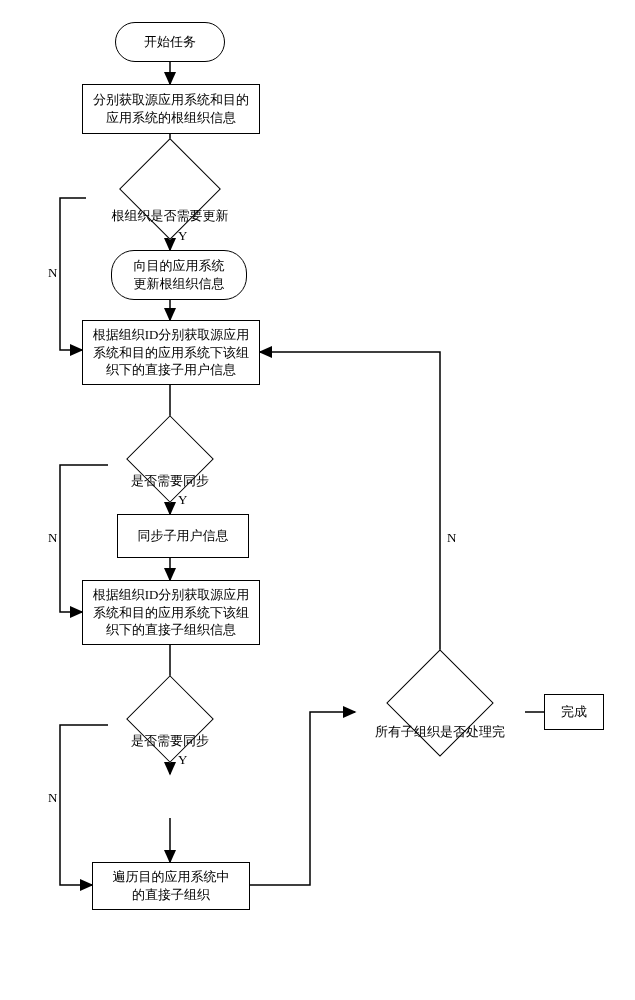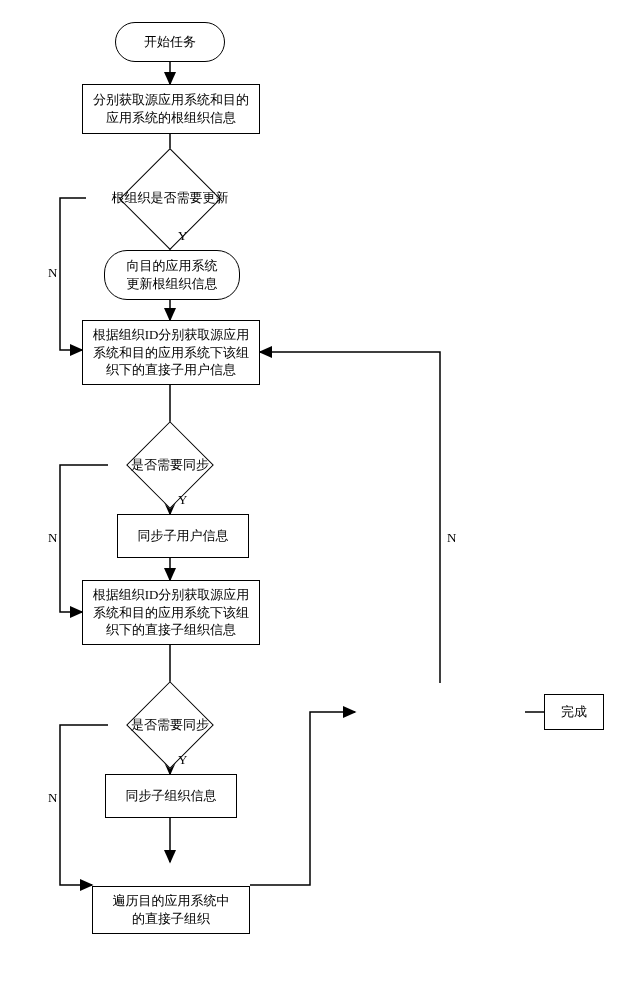--- a/index.html
+++ b/index.html
@@ -25,21 +25,21 @@
     justify-content: center;
     text-align: center;
     padding: 4px 6px;
     line-height: 1.35;
   }
   .terminator { border-radius: 22px; }
   .process {}
   .diamond-wrap {
     position: absolute;
     display: flex;
-    align-items: center;
+    align-items: flex-end;
     justify-content: center;
   }
   .diamond {
     border: 1.5px solid #000;
     background: #fff;
     transform: rotate(45deg);
   }
   .diamond-text {
     position: absolute;
     text-align: center;
@@ -110,21 +110,21 @@
     <span>分别获取源应用系统和目的<br>应用系统的根组织信息</span>
   </div>
 
   <div class="diamond-wrap" style="left:86px; top:172px; width:168px; height:53px;">
     <div class="diamond" style="width:72px; height:72px;"></div>
     <div class="diamond-text">根组织是否需要更新</div>
   </div>
   <div class="lbl" style="left:178px; top:228px;">Y</div>
   <div class="lbl" style="left:48px; top:265px;">N</div>
 
-  <div class="shape process" style="left:104px; top:250px; width:136px; height:50px;border-radius:23px;">
+  <div class="shape process" style="left:111px; top:250px; width:136px; height:50px;border-radius:23px;">
     <span>向目的应用系统<br>更新根组织信息</span>
   </div>
 
   <div class="shape process" style="left:82px; top:320px; width:178px; height:65px;">
     <span>根据组织ID分别获取源应用<br>系统和目的应用系统下该组<br>织下的直接子用户信息</span>
   </div>
 
   <div class="diamond-wrap" style="left:108px; top:440px; width:124px; height:50px;">
     <div class="diamond" style="width:62px; height:62px;"></div>
     <div class="diamond-text">是否需要同步</div>
@@ -140,27 +140,28 @@
     <span>根据组织ID分别获取源应用<br>系统和目的应用系统下该组<br>织下的直接子组织信息</span>
   </div>
 
   <div class="diamond-wrap" style="left:108px; top:700px; width:124px; height:50px;">
     <div class="diamond" style="width:62px; height:62px;"></div>
     <div class="diamond-text">是否需要同步</div>
   </div>
   <div class="lbl" style="left:178px; top:752px;">Y</div>
   <div class="lbl" style="left:48px; top:790px;">N</div>
 
-  <div class="shape process" style="left:105px; top:774px; width:132px; height:44px;">
-    <span>同步子组织信息</span>
-  </div>
 
-  <div class="shape process" style="left:92px; top:862px; width:158px; height:48px;margin-top:24px;">
+  <div class="shape process" style="left:92px; top:862px; width:158px; height:48px;">
     <span>遍历目的应用系统中<br>的直接子组织</span>
   </div>
 
+  <div class="diamond-wrap" style="left:355px; top:683px; width:170px; height:58px;">
+    <div class="diamond" style="width:76px; height:76px;"></div>
+    <div class="diamond-text">所有子组织是否处理完</div>
+  </div>
   <div class="lbl" style="left:447px; top:530px;">N</div>
 
   <div class="shape process" style="left:544px; top:694px; width:60px; height:36px;">
     <span>完成</span>
   </div>
 
 </div>
 
 </body></html>

